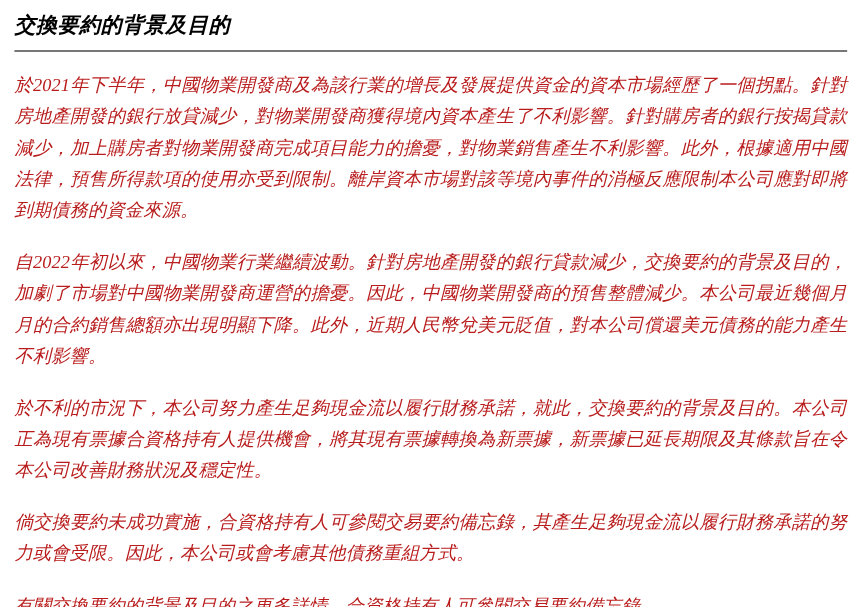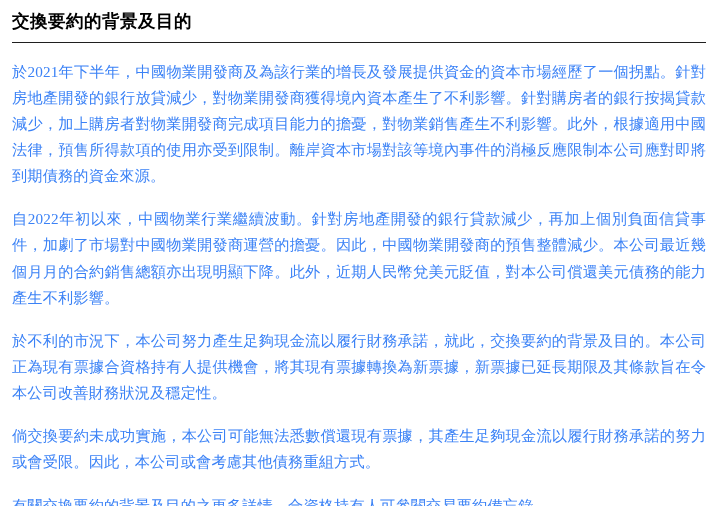--- a/index.html
+++ b/index.html
@@ -13,20 +13,21 @@
     font-family: "Liberation Serif", "DejaVu Serif", serif;
     color: #000000;
     overflow: hidden;
   }
   .page {
     width: 718px;
     height: 456px;
     box-sizing: border-box;
     padding: 10px 12px 0 12px;
     position: relative;
+    font-style: italic;
   }
   .doc-title {
     font-family: "Liberation Serif", "DejaVu Serif", serif;
     font-weight: bold;
     font-size: 17.5px;
     letter-spacing: 0.5px;
     line-height: 1.35;
     margin: 0 0 8px 0;
     color: #000;
   }
@@ -37,33 +38,33 @@
     width: 100%;
   }
   .body-para {
     font-family: "Liberation Serif", "DejaVu Serif", serif;
     font-size: 15.2px;
     line-height: 1.72;
     letter-spacing: 0.15px;
     text-align: justify;
     text-justify: inter-ideograph;
     margin: 0 0 17px 0;
-    color: #3b82f6;
+    color: #b91c1c;
   }
   .body-para:last-of-type {
     margin-bottom: 0;
   }
 </style>
 </head>
 <body>
 
 <div class="page">
 
   <h1 class="doc-title">交換要約的背景及目的</h1>
   <hr class="title-rule">
 
   <p class="body-para">於2021年下半年，中國物業開發商及為該行業的增長及發展提供資金的資本市場經歷了一個拐點。針對房地產開發的銀行放貸減少，對物業開發商獲得境內資本產生了不利影響。針對購房者的銀行按揭貸款減少，加上購房者對物業開發商完成項目能力的擔憂，對物業銷售產生不利影響。此外，根據適用中國法律，預售所得款項的使用亦受到限制。離岸資本市場對該等境內事件的消極反應限制本公司應對即將到期債務的資金來源。</p>
-  <p class="body-para">自2022年初以來，中國物業行業繼續波動。針對房地產開發的銀行貸款減少，再加上個別負面信貸事件，加劇了市場對中國物業開發商運營的擔憂。因此，中國物業開發商的預售整體減少。本公司最近幾個月月的合約銷售總額亦出現明顯下降。此外，近期人民幣兌美元貶值，對本公司償還美元債務的能力產生不利影響。</p>
+  <p class="body-para">自2022年初以來，中國物業行業繼續波動。針對房地產開發的銀行貸款減少，交換要約的背景及目的，加劇了市場對中國物業開發商運營的擔憂。因此，中國物業開發商的預售整體減少。本公司最近幾個月月的合約銷售總額亦出現明顯下降。此外，近期人民幣兌美元貶值，對本公司償還美元債務的能力產生不利影響。</p>
   <p class="body-para">於不利的市況下，本公司努力產生足夠現金流以履行財務承諾，就此，交換要約的背景及目的。本公司正為現有票據合資格持有人提供機會，將其現有票據轉換為新票據，新票據已延長期限及其條款旨在令本公司改善財務狀況及穩定性。</p>
-  <p class="body-para">倘交換要約未成功實施，本公司可能無法悉數償還現有票據，其產生足夠現金流以履行財務承諾的努力或會受限。因此，本公司或會考慮其他債務重組方式。</p>
+  <p class="body-para">倘交換要約未成功實施，合資格持有人可參閱交易要約備忘錄，其產生足夠現金流以履行財務承諾的努力或會受限。因此，本公司或會考慮其他債務重組方式。</p>
   <p class="body-para">有關交換要約的背景及目的之更多詳情，合資格持有人可參閱交易要約備忘錄。</p>
 
 </div>
 
 </body></html>

